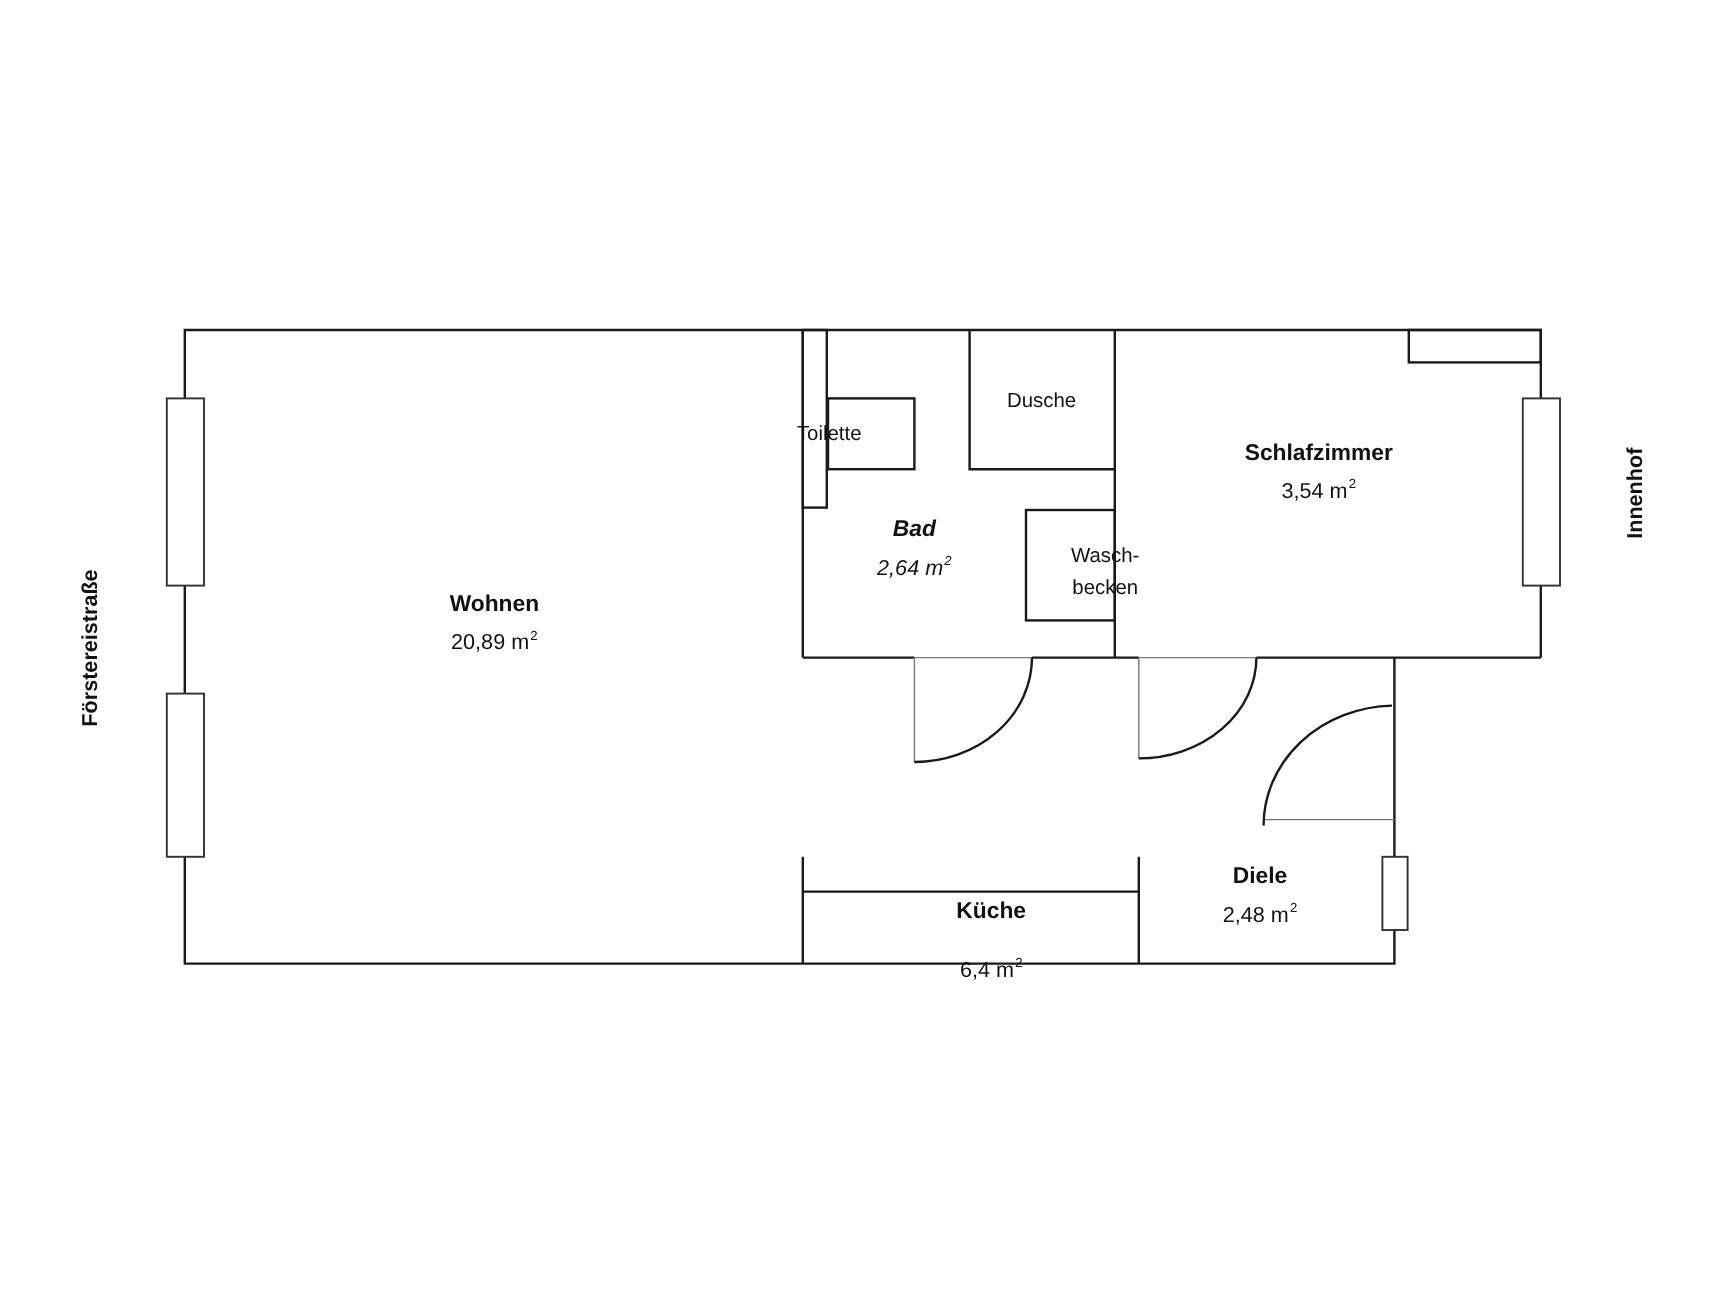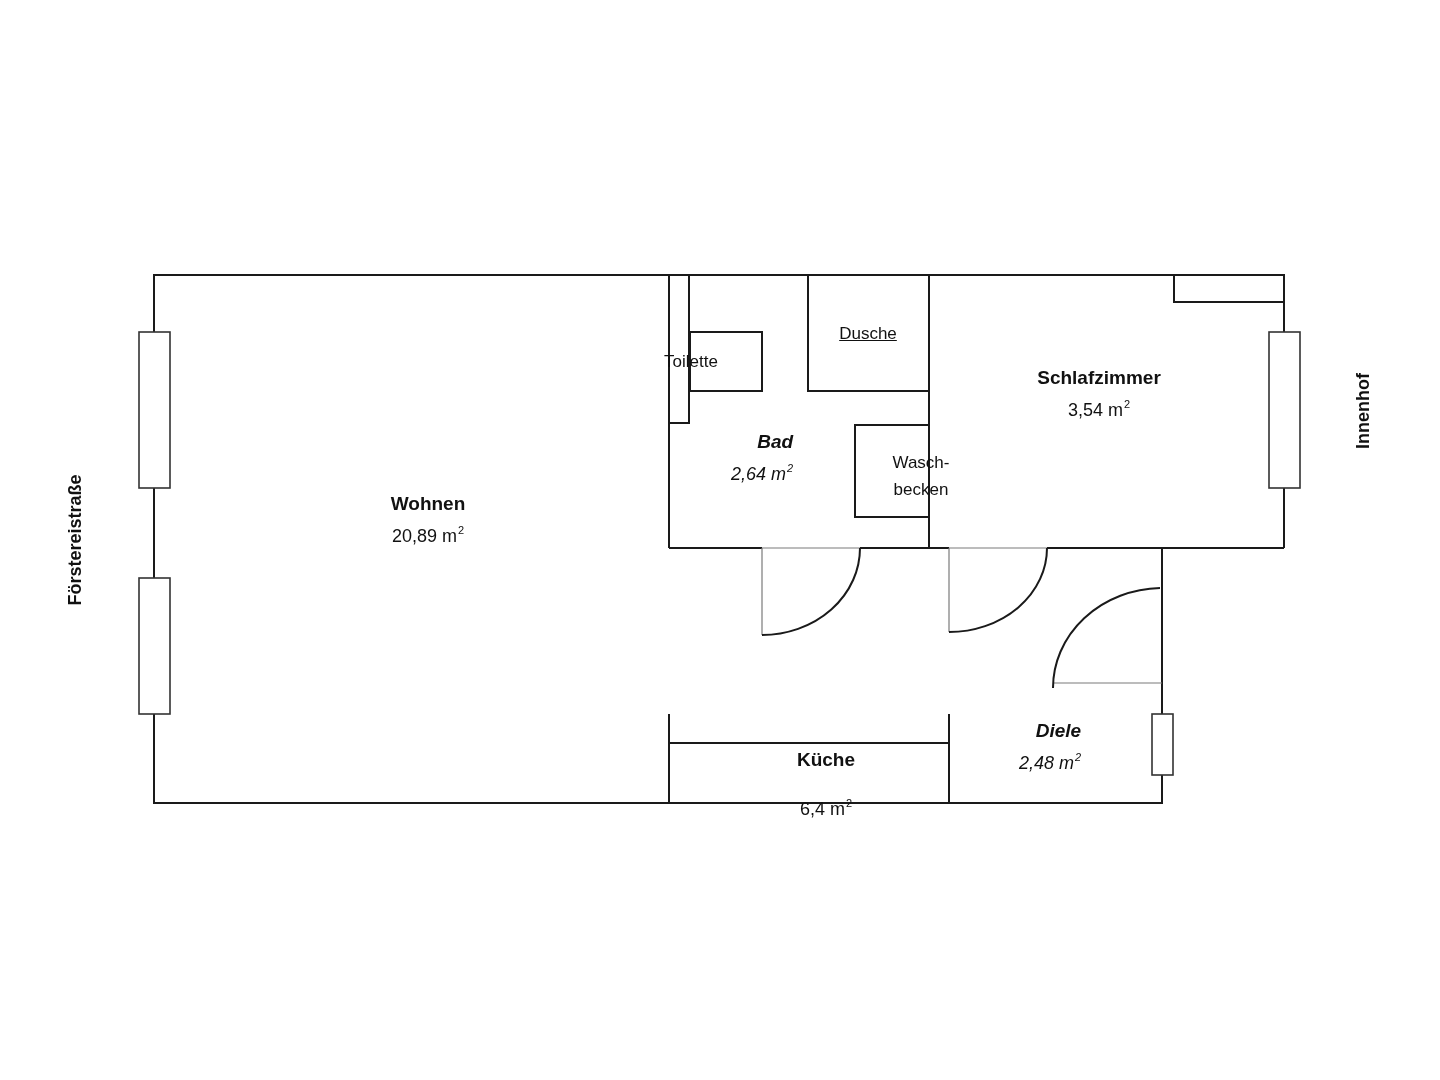--- a/index.html
+++ b/index.html
@@ -4,21 +4,21 @@
   <style>
     html, body { margin: 0; padding: 0; background: #ffffff; }
     body { width: 1440px; height: 1080px; position: relative; overflow: hidden;
            font-family: "Liberation Sans", "DejaVu Sans", sans-serif; color: #111; }
     svg { position: absolute; left: 0; top: 0; }
     .wall { stroke: #1a1a1a; stroke-width: 2; fill: none; }
     .thin { stroke: #7a7a7a; stroke-width: 1.2; fill: none; }
     .arc { stroke: #1a1a1a; stroke-width: 2; fill: none; }
     .window { stroke: #333; stroke-width: 1.6; fill: #ffffff; }
     .lbl { position: absolute; text-align: center; white-space: nowrap; line-height: 1; }
-    .room-name { font-weight: bold; font-size: 19px; text-align: right; }
+    .room-name { font-weight: bold; font-size: 19px; }
     .room-area { font-size: 18px; margin-top: 12px; }
     .fixture { font-size: 17px; }
     sup { font-size: 11px; vertical-align: 8px; margin-left: 1px; }
     .street { position: absolute; font-weight: bold; font-size: 18px; white-space: nowrap; }
   </style>
 </head>
 <body>
 
 <svg width="1440" height="1080" viewBox="0 0 1440 1080">
 
@@ -69,43 +69,43 @@
     <line class="thin" x1="949" y1="548" x2="949" y2="632"></line>
     <path class="arc" d="M 949 632 A 98 84 0 0 0 1047 548"></path>
     <line class="thin" x1="1053" y1="683" x2="1162" y2="683"></line>
     <path class="arc" d="M 1053 688 A 110 100 0 0 1 1160 588"></path>
   </g>
 </svg>
 
 <div class="street" style="left:75px; top:540px; transform: translate(-50%,-50%) rotate(-90deg);">Förstereistraße</div>
 <div class="street" style="left:1363px; top:411px; transform: translate(-50%,-50%) rotate(-90deg);">Innenhof</div>
 
-<div class="lbl" style="left:428px; top:494px; transform:translateX(-50%);">
+<div class="lbl" style="left:412px; top:494px; transform:translateX(-50%);">
   <div class="room-name">Wohnen</div>
   <div class="room-area"><span>20,89 m</span><sup>2</sup></div>
 </div>
 
 <div class="lbl" style="left:762px; top:432px; transform:translateX(-50%);font-style:italic;">
   <div class="room-name">Bad</div>
   <div class="room-area"><span>2,64 m</span><sup>2</sup></div>
 </div>
 
 <div class="lbl" style="left:1099px; top:368px; transform:translateX(-50%);">
   <div class="room-name">Schlafzimmer</div>
   <div class="room-area"><span>3,54 m</span><sup>2</sup></div>
 </div>
 
 <div class="lbl" style="left:826px; top:750px; transform:translateX(-50%);">
   <div class="room-name">Küche</div>
   <div class="room-area" style="margin-top:29px;"><span>6,4 m</span><sup>2</sup></div>
 </div>
 
-<div class="lbl" style="left:1050px; top:721px; transform:translateX(-50%);font-style:italic;">
+<div class="lbl" style="left:1050px; top:721px; transform:translateX(-50%);">
   <div class="room-name">Diele</div>
   <div class="room-area"><span>2,48 m</span><sup>2</sup></div>
 </div>
 
 <div class="lbl fixture" style="left:691px; top:353px; transform:translateX(-50%);">Toilette</div>
-<div class="lbl fixture" style="left:868px; top:325px; transform:translateX(-50%);text-decoration:underline;">Dusche</div>
+<div class="lbl fixture" style="left:868px; top:325px; transform:translateX(-50%);">Dusche</div>
 <div class="lbl fixture" style="left:921px; top:449px; transform:translateX(-50%); line-height:27px;">
   <div>Wasch-</div>
   <div>becken</div>
 </div>
 
 </body></html>

